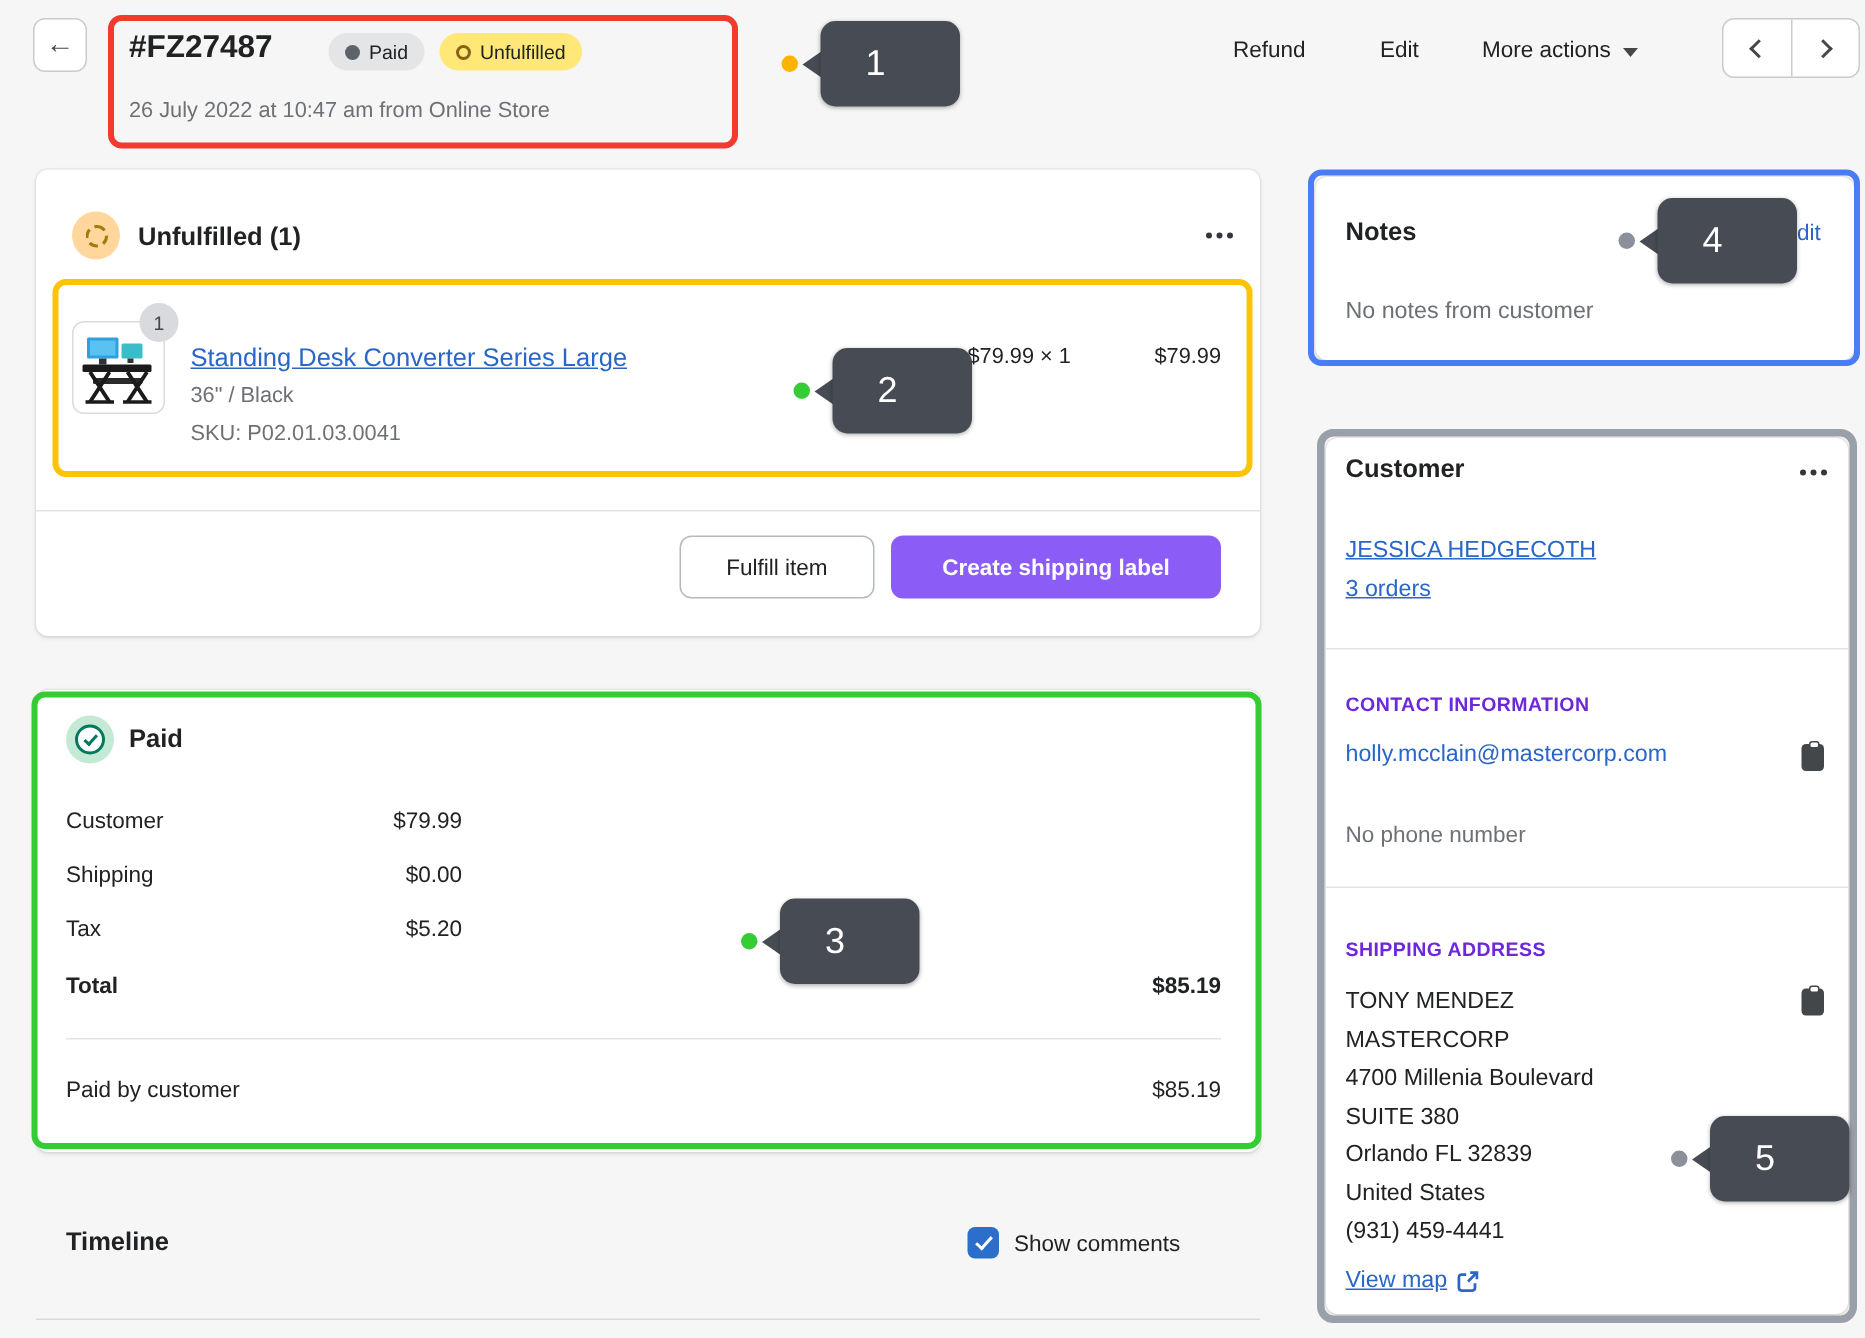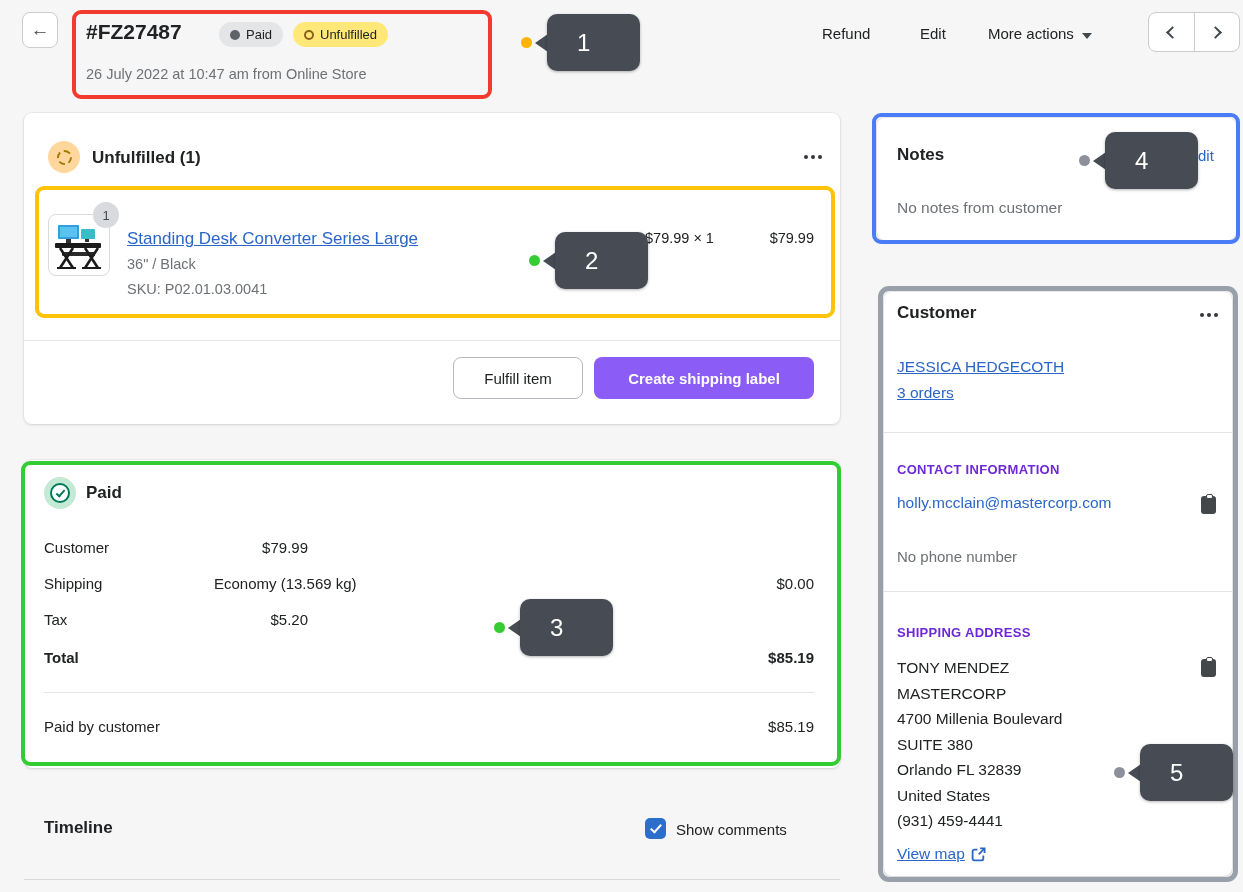--- a/index.html
+++ b/index.html
@@ -172,21 +172,20 @@
     </i>
   </div>
 <div class="abs card-title" style="left:86px; top:483px;">Paid</div>
 
 <div class="pay-row" style="top:539px;">
   <span class="c1">Customer</span>
   <span class="c3">$79.99</span>
 </div>
 <div class="pay-row" style="top:575px;">
   <span class="c1">Shipping</span>
-  <span class="c2">Economy (13.569 kg)</span>
   <span class="c3">$0.00</span>
 </div>
 <div class="pay-row" style="top:611px;">
   <span class="c1">Tax</span>
   <span class="c3">$5.20</span>
 </div>
 <div class="pay-row bold" style="top:649px;">
   <span class="c1">Total</span>
   <span class="c2"></span>
   <span class="c3">$85.19</span>

